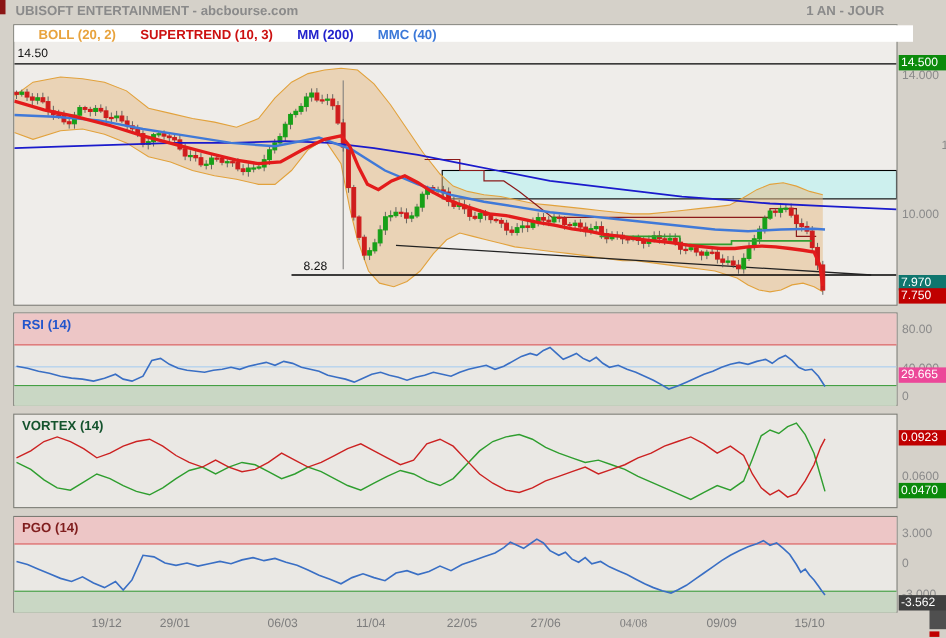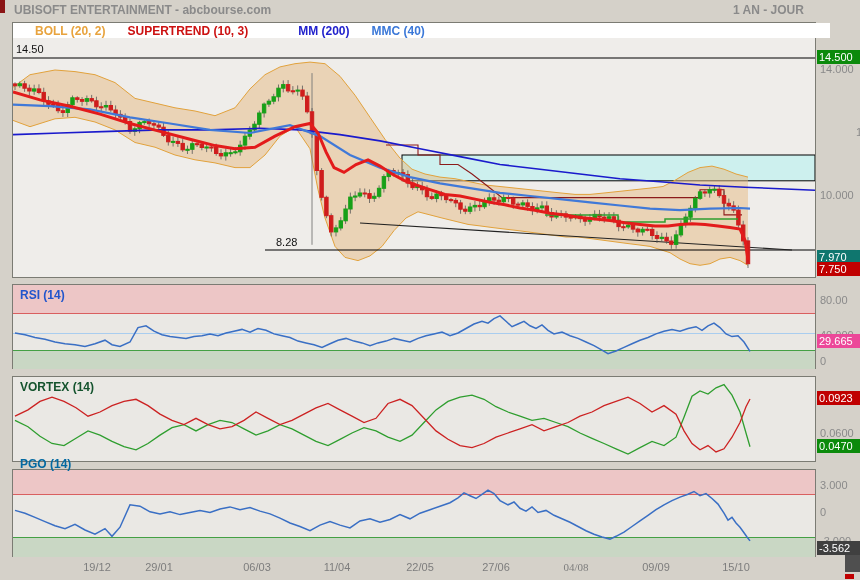--- a/index.html
+++ b/index.html
@@ -17,21 +17,21 @@
           display:flex;align-items:center;gap:22px;padding-left:22px;font-size:12px;font-weight:bold;z-index:4}
   .zone{position:absolute;left:13px;width:802px}
   #rsi-pink{top:285px;height:28px;background:#edc6c6;border-bottom:1px solid #d95f5f}
   #rsi-blue-line{top:333px;height:1px;background:#a9cdef}
   #rsi-green{top:350px;height:18px;background:#c9d7c4;border-top:1px solid #44a044}
   #pgo-pink{top:470px;height:24px;background:#edc6c6;border-bottom:1px solid #d95f5f}
   #pgo-green{top:537px;height:19px;background:#c9d7c4;border-top:1px solid #44a044}
   .ptitle{position:absolute;left:20px;font-size:12px;font-weight:bold;z-index:5}
   #rsi-title{top:288px;color:#2255cc}
   #vortex-title{top:380px;color:#14532d}
-  #pgo-title{top:457px;color:#0369a1}
+  #pgo-title{top:473px;color:#7f1d1d}
   svg{position:absolute;overflow:hidden}
   #svg-main{left:13px;top:38px;z-index:3}
   #svg-rsi{left:13px;top:285px;z-index:3}
   #svg-vortex{left:13px;top:377px;z-index:3}
   #svg-pgo{left:13px;top:470px;z-index:3}
   .ann{position:absolute;font-size:11px;color:#111;z-index:6}
   #ann-high{left:16px;top:43px}
   #ann-support{left:276px;top:236px}
   .ax{position:absolute;left:820px;font-size:11px;color:#8a8a8a;white-space:nowrap;z-index:2}
   .badge{position:absolute;left:817px;width:41px;font-size:11px;font-weight:normal;color:#fff;
@@ -47,21 +47,21 @@
 
 <div id="corner-tl"></div>
 
 <div class="hdr" id="hdr-title">UBISOFT ENTERTAINMENT - abcbourse.com</div>
 <div class="hdr" id="hdr-period">1 AN - JOUR</div>
 
 <div class="panel" id="panel-main"></div>
 <div id="legend">
     <span class="legend-item" style="color: rgb(232, 163, 61);">BOLL (20, 2)</span>
     <span class="legend-item" style="color: rgb(204, 17, 17);">SUPERTREND (10, 3)</span>
-    <span class="legend-item" style="color: rgb(34, 34, 204); margin-left: 28px;">MM (200)</span>
+    <span class="legend-item" style="color: rgb(34, 34, 204);">MM (200)</span>
     <span class="legend-item" style="color: rgb(59, 120, 216);">MMC (40)</span>
   </div>
 
 <div class="panel" id="panel-rsi"></div>
 <div class="zone" id="rsi-pink"></div>
 <div class="zone" id="rsi-blue-line"></div>
 <div class="zone" id="rsi-green"></div>
 <div class="ptitle" id="rsi-title">RSI (14)</div>
 
 <div class="panel" id="panel-vortex"></div>

